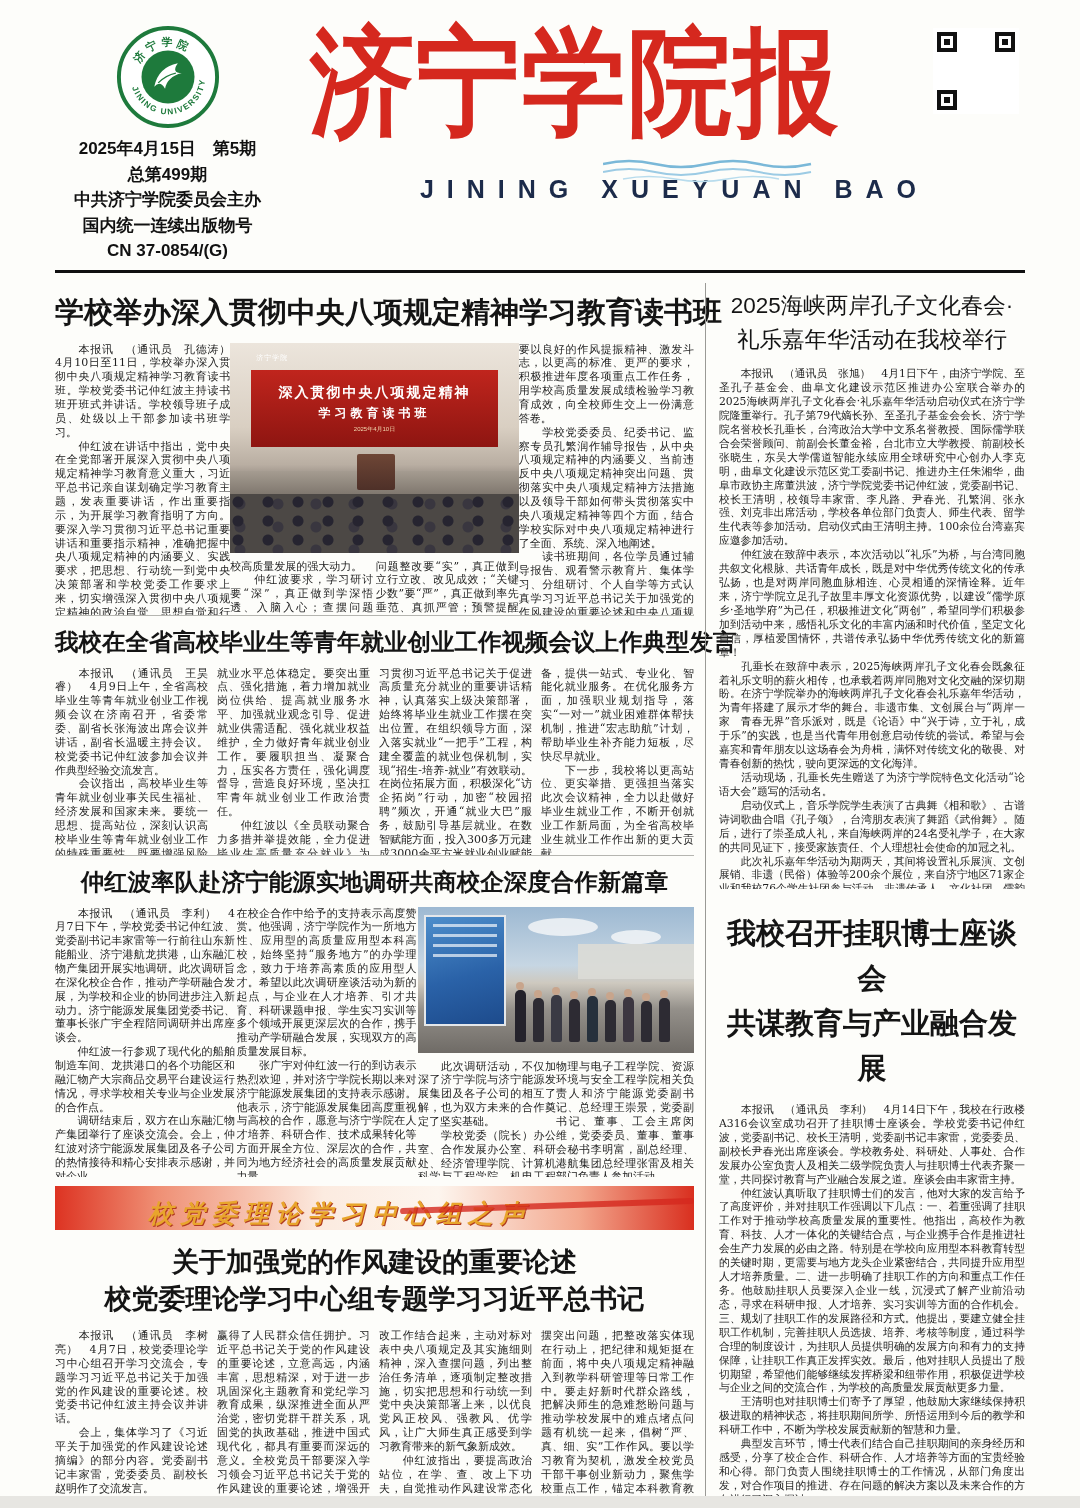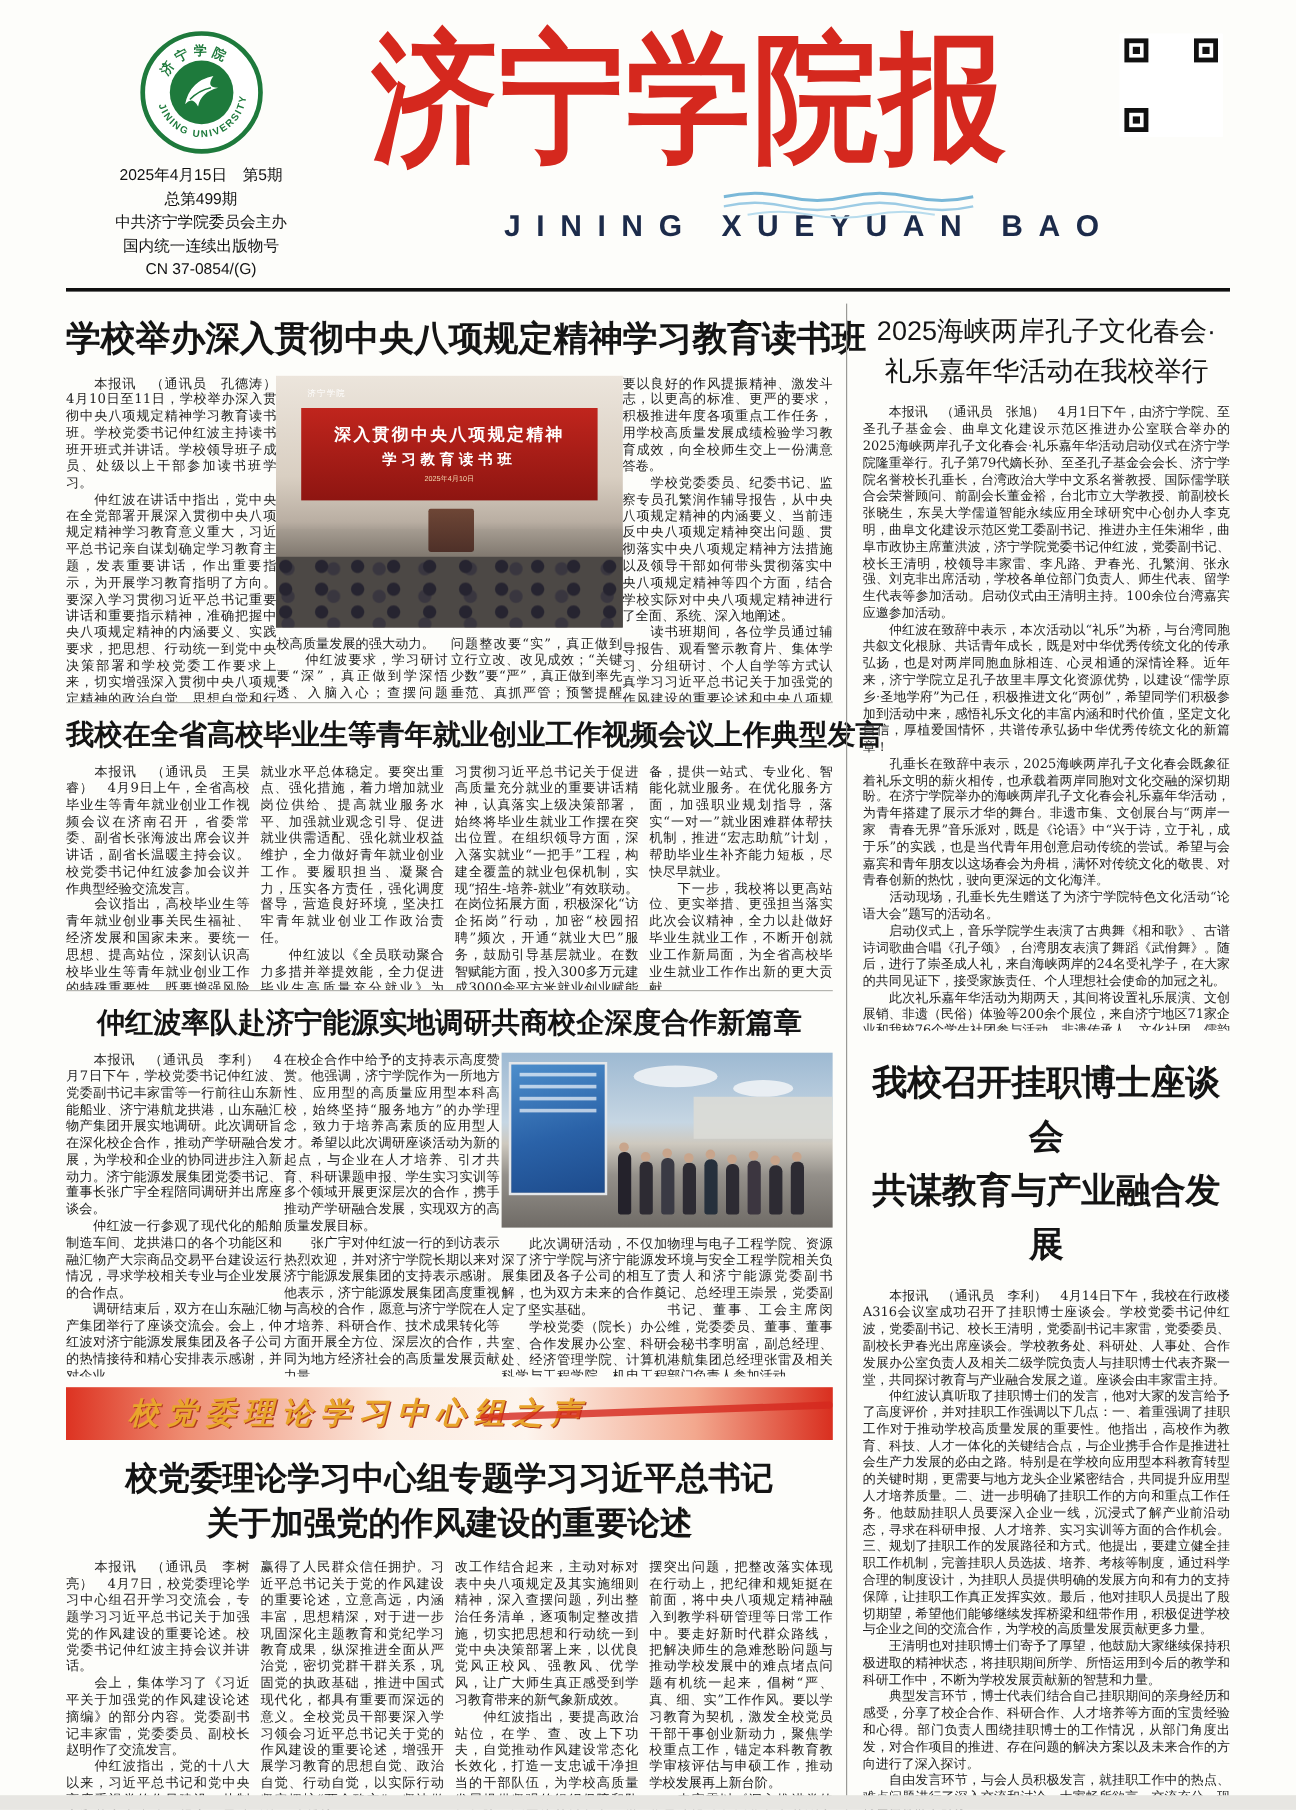--- a/index.html
+++ b/index.html
@@ -7,22 +7,22 @@
   .page {
     position:relative; width:1080px; height:1508px; margin:0 auto;
     background:#fdfdfa; overflow:hidden;
     padding:20px 55px 0 55px;
     font-family:"DejaVu Serif", serif; color:#1c1c1c;
   }
   
   .masthead { display:flex; align-items:flex-start; padding-bottom:6px; }
   .mast-left { width:225px; text-align:center; flex-shrink:0; }
   .logo-svg { width:106px; height:106px; display:block; margin:4px auto 6px; }
-  .mast-dates { font-family:"Liberation Sans", sans-serif; font-weight:normal;
-    font-size:13px; line-height:1.5; color:#111; }
+  .mast-dates { font-family:"Liberation Sans", sans-serif; font-weight:bold;
+    font-size:17px; line-height:1.5; color:#111; }
   .mast-mid { flex:1; position:relative; padding-left:30px; }
   .paper-title { font-size:104px; font-weight:bold; color:#d5281e;
     letter-spacing:2px; line-height:1.05; white-space:nowrap;
     font-family:"DejaVu Serif", serif; transform:scaleY(1.12); transform-origin:top left; }
   .waves { position:absolute; right:120px; top:138px; }
   .mast-en { margin-top:46px; text-align:right; padding-right:4px;
     font-family:"Liberation Sans", sans-serif; font-weight:bold;
     font-size:25px; letter-spacing:13px; color:#1c2b4a; white-space:nowrap; }
   .mast-right { width:92px; flex-shrink:0; padding-top:8px; }
   .qr { width:86px; height:86px; background:#fff; border:4px solid #fff; position:relative;
@@ -101,21 +101,21 @@
   .figs span:nth-child(3){height:47px;background:#3a3a44;}
   .figs span:nth-child(4){height:43px;}
   .figs span:nth-child(5){height:46px;background:#26303c;}
   .figs span:nth-child(6){height:42px;}
   .figs span:nth-child(7){height:45px;background:#3c3640;}
   .figs span:nth-child(8){height:41px;}
   .figs span:nth-child(9){height:44px;}
   
   .ribbon { height:44px; margin:9px 0 4px; position:relative; overflow:hidden;
     background:linear-gradient(90deg,#dd3322 0%,#ef8f74 16%,#fcebe0 42%,#fdf5ee 60%,#f3a88e 82%,#d92f1f 100%);
-    display:flex; align-items:center; }
+    display:flex; align-items:flex-end;padding-left:41px; }
   .ribbon-text { font-size:25px; font-weight:bold; font-style:italic;
     letter-spacing:7px; color:#e8a52c; padding-left:52px;
     text-shadow:1px 1px 0 #b03a20; font-family:"DejaVu Serif", serif; }
   .ribbon::after { content:""; position:absolute; right:0; top:40%; width:46%; height:6px;
     background:#d5281e; border-radius:4px; transform:rotate(-2deg); opacity:.8; }
   
   .r-head { font-family:"Liberation Sans", sans-serif; font-weight:normal;
     font-size:22.5px; line-height:1.55; text-align:center; color:#141414; margin-top:6px; }
   .rbody { font-size:10.8px; line-height:1.29; text-align:justify;
     white-space:pre-wrap; overflow:hidden; color:#222; }
@@ -264,22 +264,22 @@
           </div>
         </div>
       </div>
 
       <div class="ribbon">
         <div class="ribbon-text">校党委理论学习中心组之声</div>
       </div>
 
       <div>
         <div class="hl hl4">
+          <div>关于加强党的作风建设的重要论述</div>
           <div>校党委理论学习中心组专题学习习近平总书记</div>
-          <div>关于加强党的作风建设的重要论述</div>
         </div>
         <div class="row cols4 a4cols">
           <div class="col">　　本报讯　（通讯员　李树亮）　4月7日，校党委理论学习中心组召开学习交流会，专题学习习近平总书记关于加强党的作风建设的重要论述。校党委书记仲红波主持会议并讲话。
 　　会上，集体学习了《习近平关于加强党的作风建设论述摘编》的部分内容。党委副书记丰家雷，党委委员、副校长赵明作了交流发言。
 　　仲红波指出，党的十八大以来，习近平总书记和党中央高度重视党的作风建设，从制定和落实中央八项规定开局破题，坚持自上而下、以上率下，把中央八项规定作为铁规矩、硬杠杠，驰而不息推进党的作风建设，解决了新形势下作风建设抓什么、怎么抓的问题，党风政风焕然一新，社风民风持续向好，</div>
           <div class="col">赢得了人民群众信任拥护。习近平总书记关于党的作风建设的重要论述，立意高远，内涵丰富，思想精深，对于进一步巩固深化主题教育和党纪学习教育成果，纵深推进全面从严治党，密切党群干群关系，巩固党的执政基础，推进中国式现代化，都具有重要而深远的意义。全校党员干部要深入学习领会习近平总书记关于党的作风建设的重要论述，增强开展学习教育的思想自觉、政治自觉、行动自觉，以实际行动坚定拥护“两个确立”、坚决做到“两个维护”。
 　　仲红波强调，要准确把握党中央有关部署要求，充分认识开展深入贯彻中央八项规定精神学习教育的重要意义，把开展学习教育与配合省委巡视及整</div>
           <div class="col">改工作结合起来，主动对标对表中央八项规定及其实施细则精神，深入查摆问题，列出整治任务清单，逐项制定整改措施，切实把思想和行动统一到党中央决策部署上来，以优良党风正校风、强教风、优学风，让广大师生真正感受到学习教育带来的新气象新成效。
 　　仲红波指出，要提高政治站位，在学、查、改上下功夫，自觉推动作风建设常态化长效化，打造一支忠诚干净担当的干部队伍，为学校高质量发展提供坚强的组织保障和队伍保障。要围绕关键任务，学深悟透习近平新时代中国特色社会主义思想，运用蕴含其中的立场观点方法指导实践、解决问题，推动工作，高标准推进学习教育。要精准查</div>
           <div class="col">摆突出问题，把整改落实体现在行动上，把纪律和规矩挺在前面，将中央八项规定精神融入到教学科研管理等日常工作中。要走好新时代群众路线，把解决师生的急难愁盼问题与推动学校发展中的难点堵点问题有机统一起来，倡树“严、真、细、实”工作作风。要以学习教育为契机，激发全校党员干部干事创业新动力，聚焦学校重点工作，锚定本科教育教学审核评估与申硕工作，推动学校发展再上新台阶。

